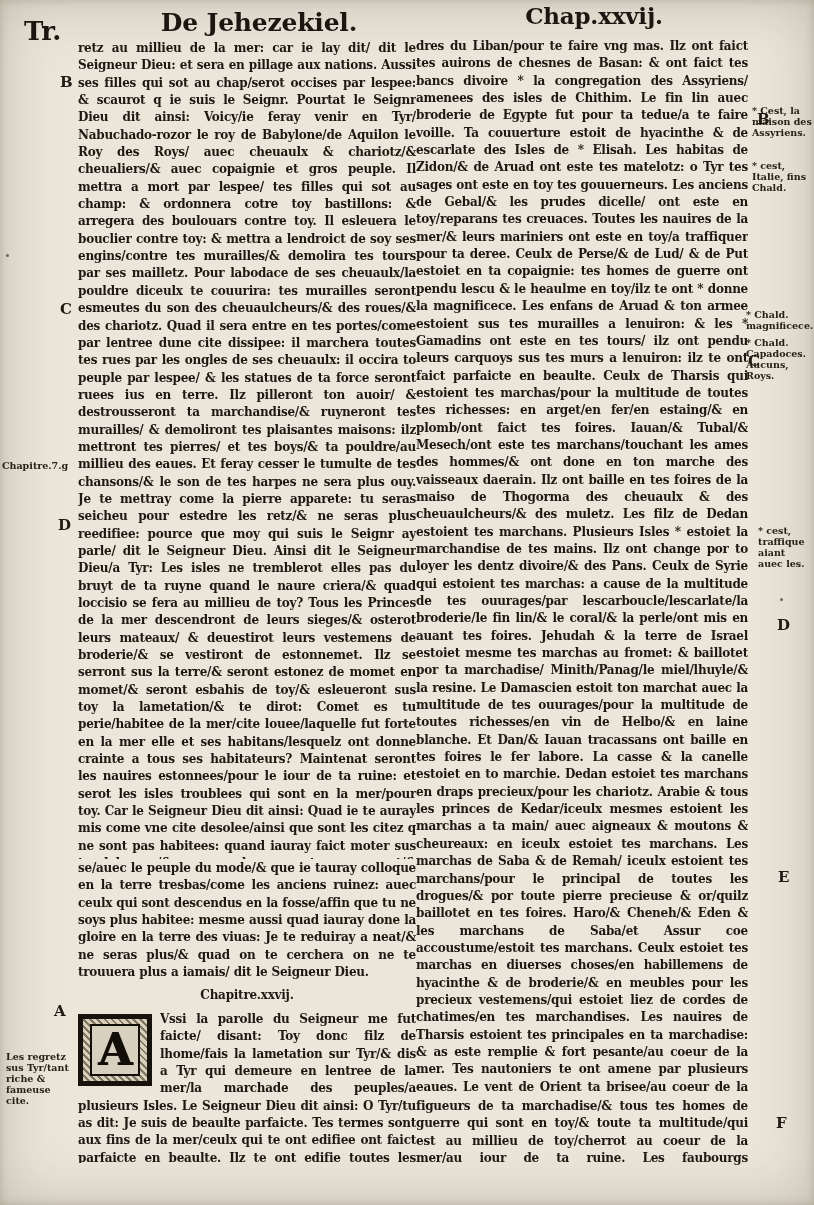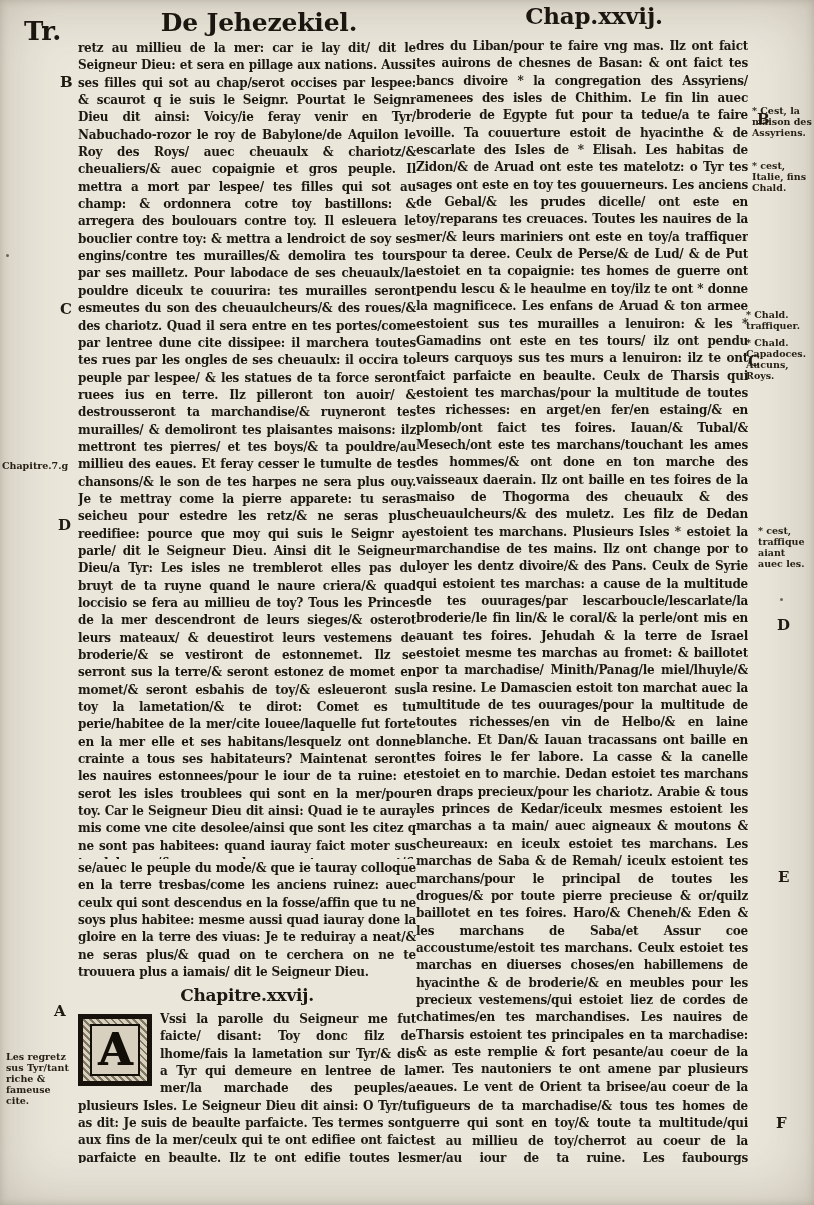--- a/index.html
+++ b/index.html
@@ -12,21 +12,21 @@
   .gothic{font-weight:bold;letter-spacing:-0.2px;margin-left:12px;}
   .hdr{position:absolute;text-align:center;font-weight:bold;}
   .sig{position:absolute;left:12px;top:16px;font-size:26px;font-weight:bold;}
   .col{
     position:absolute;text-align:justify;font-weight:bold;
     font-size:12px;line-height:17.35px;letter-spacing:-0.25px;word-spacing:0.3px;
     overflow:hidden;color:#1d1812;
   }
   .lc1{left:78px;top:40px;width:338px;height:819px;}
   .lc2{left:78px;top:860px;width:338px;height:124px;}
-  .chap-head{left:78px;top:987px;width:338px;text-align:center;font-size:17px;height:22px;overflow:hidden;}
+  .chap-head{left:78px;top:987px;width:338px;text-align:center;font-size:12px;height:22px;overflow:hidden;}
   .lc3{left:78px;top:1011px;width:338px;height:152px;}
   .rc1{left:416px;top:38px;width:332px;height:1058px;}
   .rc2{left:416px;top:1098px;width:332px;height:68px;}
   .catch{left:416px;top:1172px;width:332px;text-align:right;font-size:12px;height:20px;}
   .dropcap{
     float:left;width:74px;height:72px;margin:3px 8px 0 0;
     border:5px solid #17120c;box-sizing:border-box;
     background:repeating-linear-gradient(45deg,#d7d0bf 0 3px,#7e765f 3px 5px);
     display:flex;align-items:center;justify-content:center;
   }
@@ -68,21 +68,21 @@
   <div class="pl" style="left:60px;top:73px;">B</div>
   <div class="pl" style="left:60px;top:300px;">C</div>
   <div class="mn mn-l" style="left:2px;top:431px;">Chapitre.7.g</div>
   <div class="pl" style="left:58px;top:516px;">D</div>
   <div class="pl" style="left:54px;top:1002px;">A</div>
   <div class="mn mn-l" style="left:6px;top:1022px;width:64px;">Les regretz sus Tyr/tant riche &amp; fameuse cite.</div>
 
   <div class="mn mn-r" style="left:752px;top:76px;">* Cest, la maison des Assyriens.</div>
   <div class="pl" style="left:757px;top:110px;">B</div>
   <div class="mn mn-r" style="left:752px;top:131px;">* cest, Italie, fins Chald.</div>
-  <div class="mn mn-r" style="left:746px;top:280px;">* Chald. traffiquer.</div>
+  <div class="mn mn-r" style="left:746px;top:280px;">* Chald. magnificece.</div>
   <div class="mn mn-r" style="left:746px;top:308px;">* Chald. Capadoces. Aucuns, Roys.</div>
   <div class="pl" style="left:748px;top:352px;">C</div>
   <div class="mn mn-r" style="left:758px;top:496px;width:54px;">* cest, traffique aiant auec les.</div>
   <div class="pl" style="left:777px;top:616px;">D</div>
   <div class="pl" style="left:778px;top:868px;">E</div>
   <div class="pl" style="left:776px;top:1114px;">F</div>
 
   <div class="speck" style="left:6px;top:254px;"></div>
   <div class="speck" style="left:780px;top:598px;"></div>
 </div>

